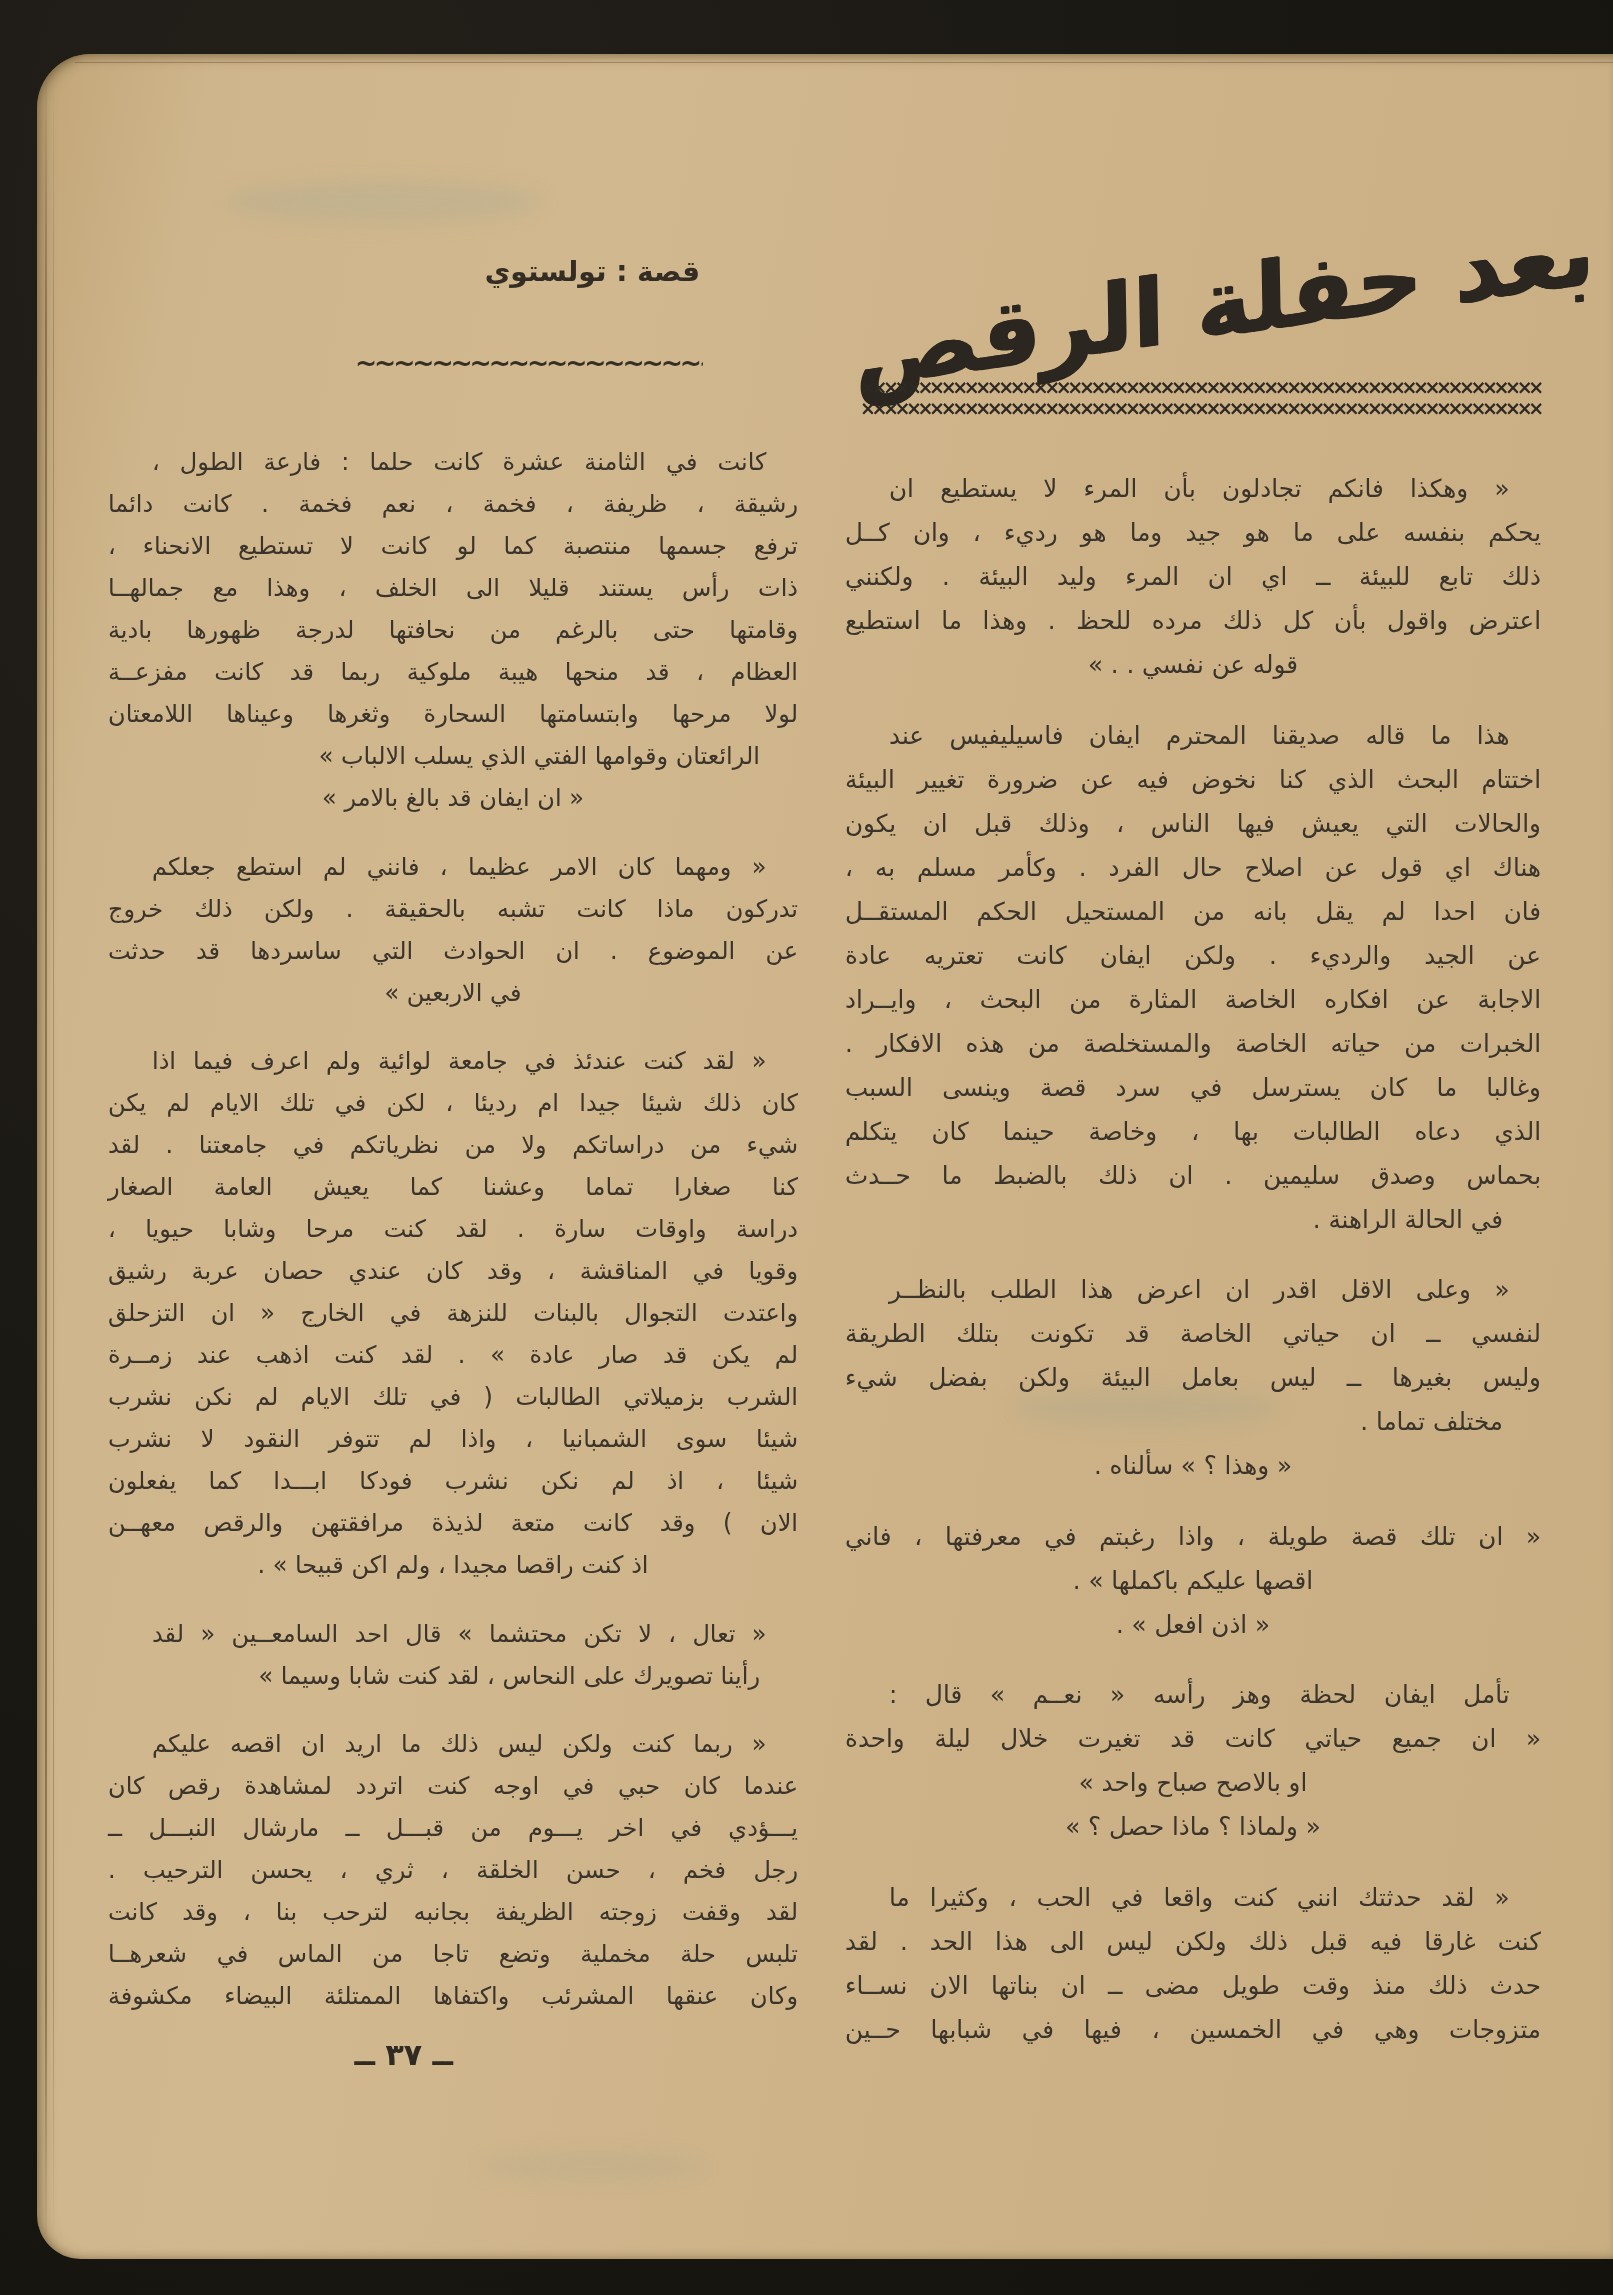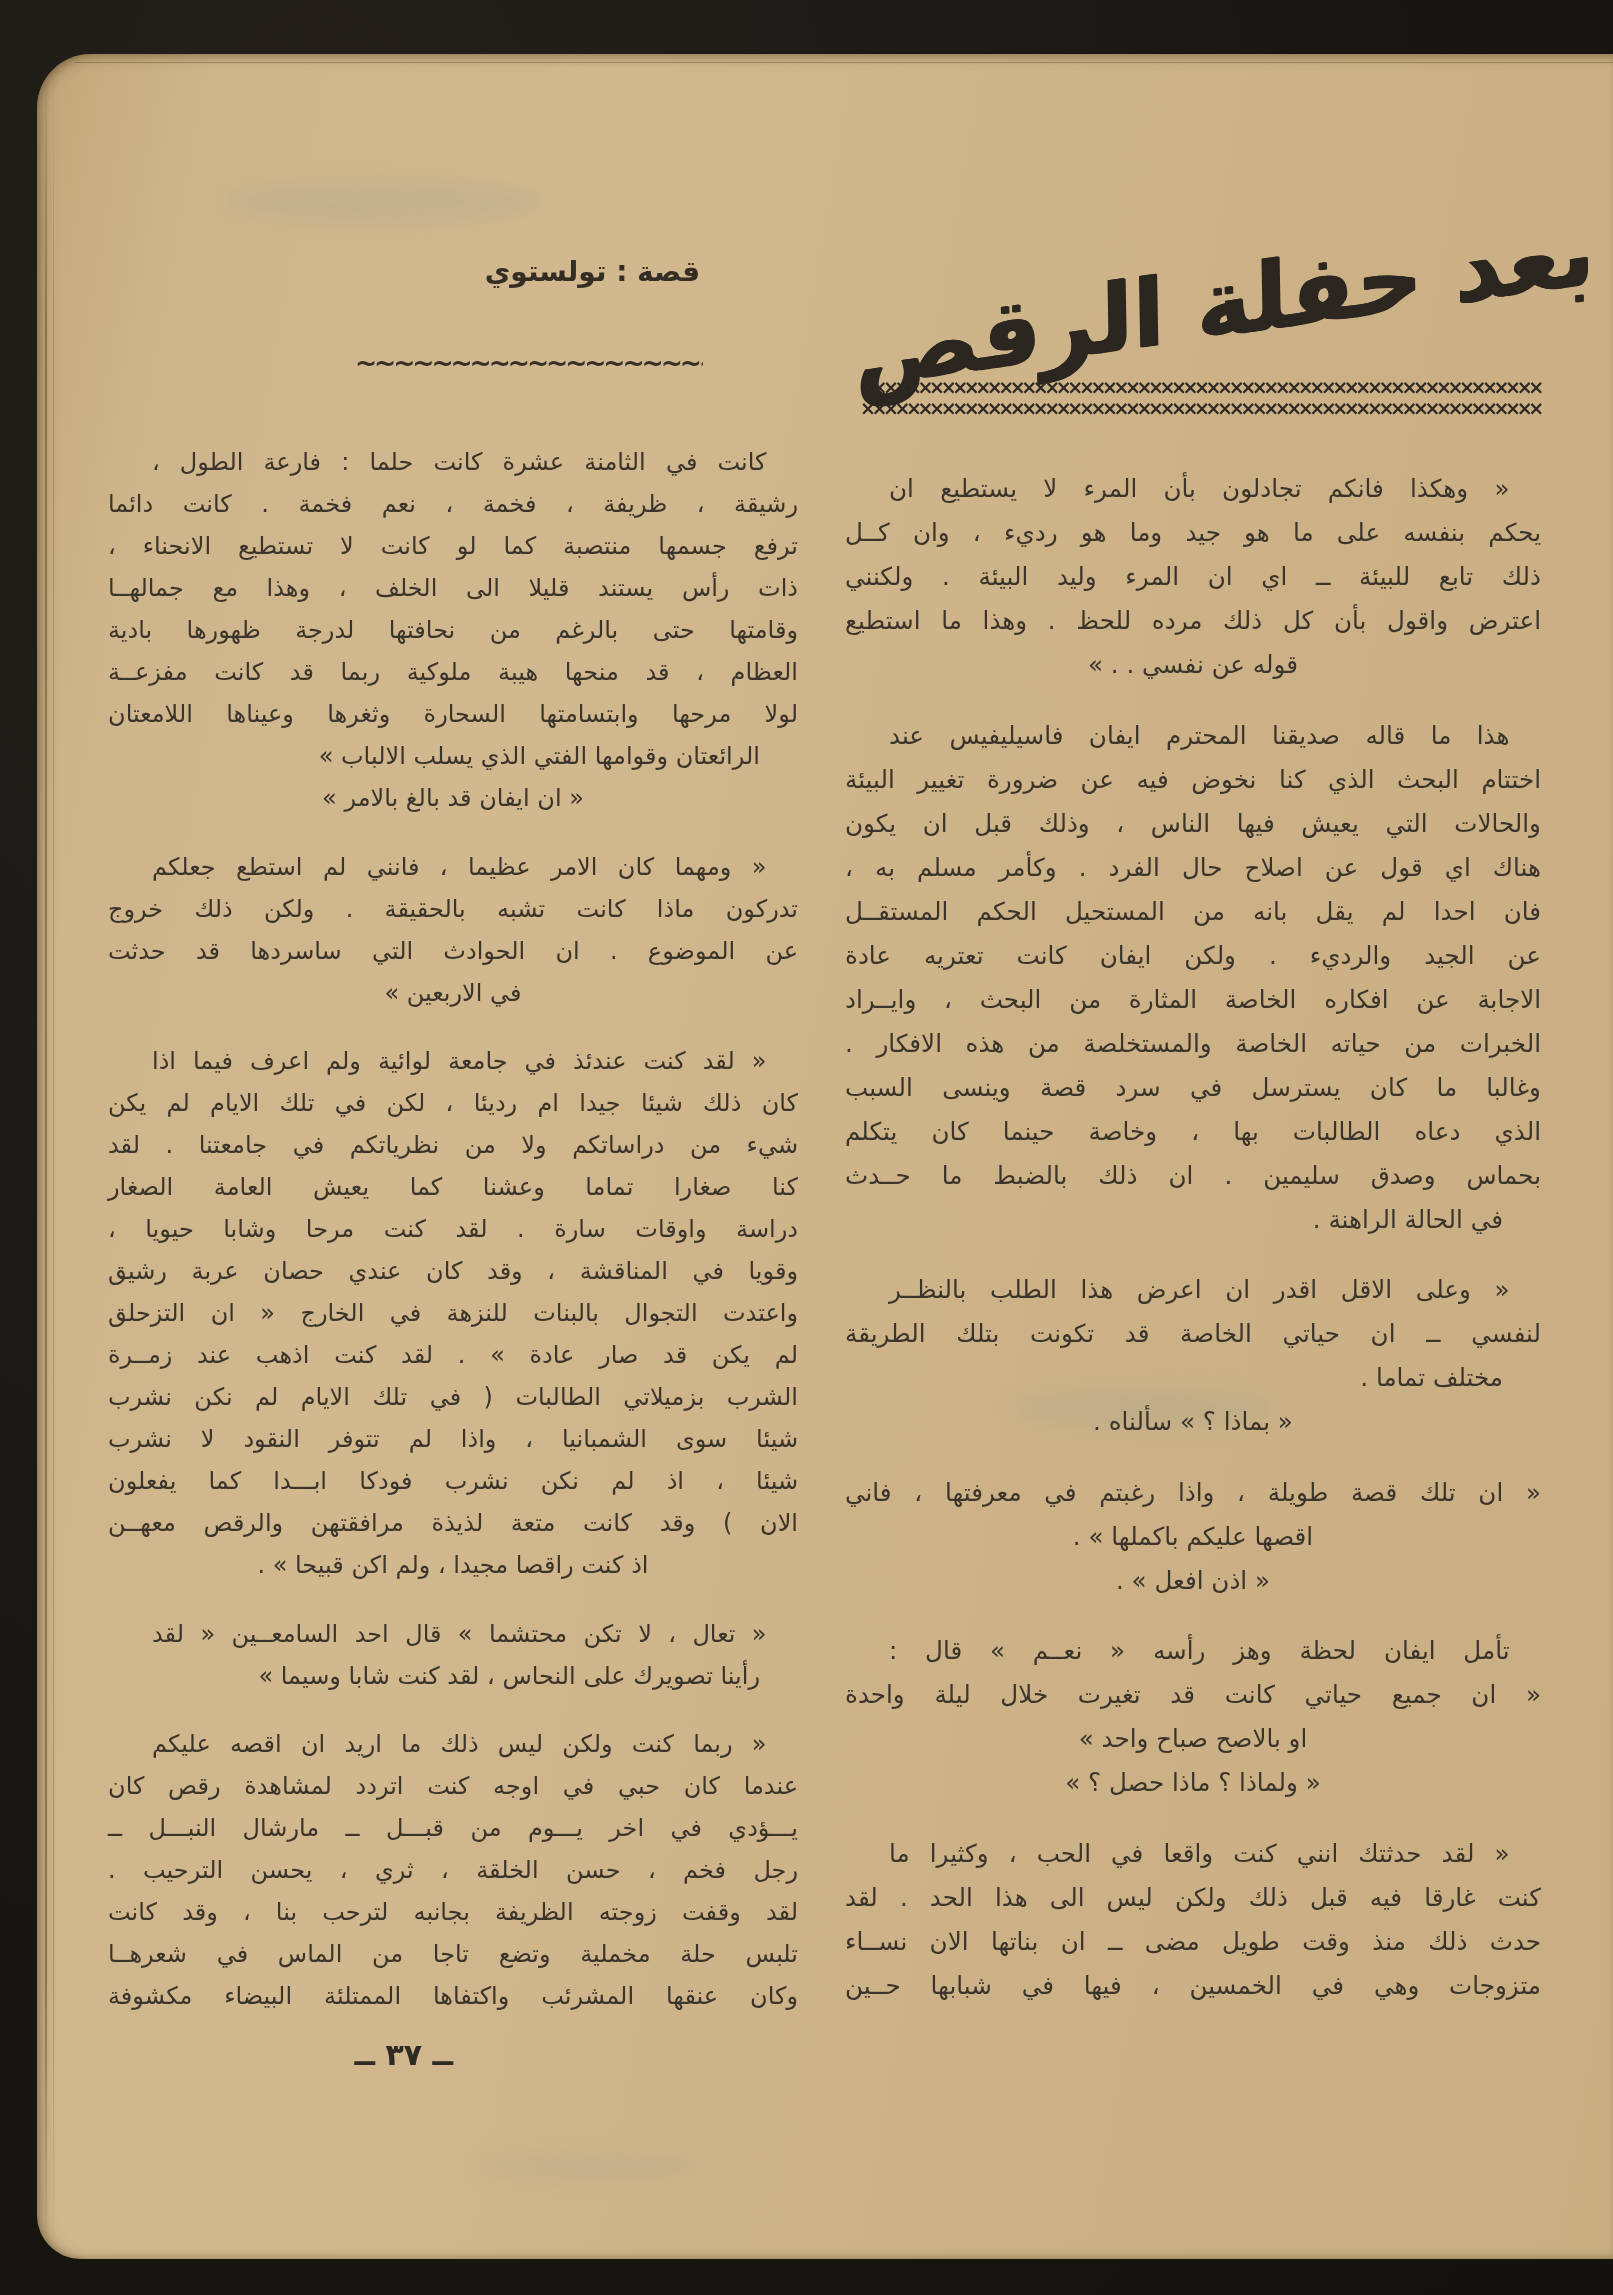--- a/index.html
+++ b/index.html
@@ -119,22 +119,23 @@
         <div class="line a-j">الاجابة عن افكاره الخاصة المثارة من البحث ، وايــراد</div>
         <div class="line a-j">الخبرات من حياته الخاصة والمستخلصة من هذه الافكار .</div>
         <div class="line a-j">وغالبا ما كان يسترسل في سرد قصة وينسى السبب</div>
         <div class="line a-j">الذي دعاه الطالبات بها ، وخاصة حينما كان يتكلم</div>
         <div class="line a-j">بحماس وصدق سليمين . ان ذلك بالضبط ما حــدث</div>
         <div class="line a-r">في الحالة الراهنة .</div>
       </div>
       <div class="para">
         <div class="line a-f">« وعلى الاقل اقدر ان اعرض هذا الطلب بالنظــر</div>
         <div class="line a-j">لنفسي ــ ان حياتي الخاصة قد تكونت بتلك الطريقة</div>
+        <div class="line a-j">وليس بغيرها ــ ليس بعامل البيئة ولكن بفضل شيء</div>
         <div class="line a-r">مختلف تماما .</div>
-        <div class="line a-c">« بماذا ؟ » سألناه .</div>
+        <div class="line a-c">« وهذا ؟ » سألناه .</div>
       </div>
       <div class="para">
         <div class="line a-j">« ان تلك قصة طويلة ، واذا رغبتم في معرفتها ، فاني</div>
         <div class="line a-c">اقصها عليكم باكملها » .</div>
         <div class="line a-c">« اذن افعل » .</div>
       </div>
       <div class="para">
         <div class="line a-f">تأمل ايفان لحظة وهز رأسه « نعــم » قال :</div>
         <div class="line a-j">« ان جميع حياتي كانت قد تغيرت خلال ليلة واحدة</div>
         <div class="line a-c">او بالاصح صباح واحد »</div>

